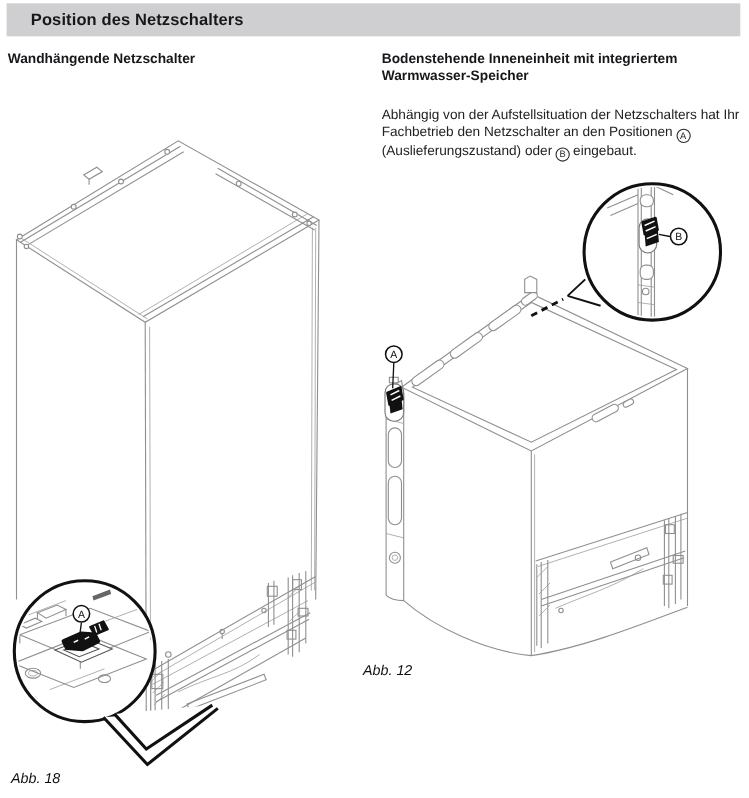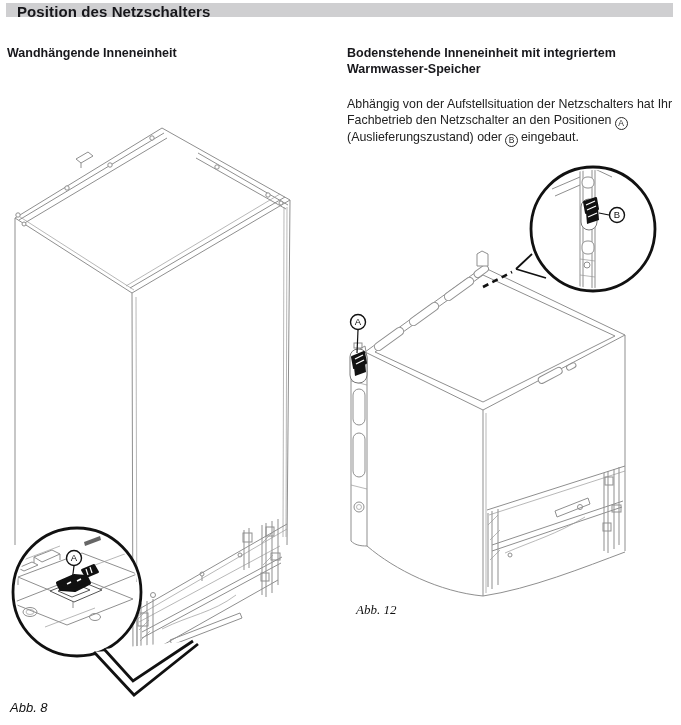--- a/index.html
+++ b/index.html
@@ -2,58 +2,58 @@
 <html><head>
 <meta charset="utf-8">
 <style>
   * { margin:0; padding:0; box-sizing:border-box; }
   html,body { background:#fff; }
   body {
     width:681px; height:725px; position:relative; overflow:hidden;
     font-family:"Liberation Sans", sans-serif; color:#1a1a1a;
   }
   .header-bar {
-    position:absolute; left:6px; top:3px; width:667px; height:14px;
-    background:#cfcfd1; display:flex; padding-left:11px;
+    position:absolute; left:6px; top:3px; width:667px; height:30px;
+    background:#cfcfd1; display:flex; align-items:center; padding-left:22px;
   }
   .header-bar h1 { font-size:15px; font-weight:bold; color:#17171b; letter-spacing:.1px; }
   .col { position:absolute; font-size:12.4px; line-height:15.5px; color:#222; }
   .col-left  { left:7px;  top:46px; width:326px; }
   .col-right { left:347px; top:46px; width:336px; }
   .col h2 { font-size:12.5px; font-weight:bold; color:#17171b; line-height:15.5px; }
   .col-left  h2 { margin-bottom:19px; }
   .col-right h2 { margin-bottom:20px; }
   .clet {
     display:inline-block; width:13px; height:13px; border:1.2px solid #2a2a2a;
     border-radius:50%; font-size:8.5px; line-height:11.5px; text-align:center;
     vertical-align:-2px; margin:0 3px; color:#2a2a2a; background:#fff;
   }
   .fig-svg { position:absolute; }
   #fig11 { left:0;  top:125px; }
   #fig12 { left:340px; top:155px; }
   .fig-caption {
     position:absolute; font-size:13px; font-style:italic; color:#111;
   }
   #cap11 { left:10px;  top:700px; }
-  #cap12 { left:356px; top:602px;font-family:Liberation Serif, serif; }
+  #cap12 { left:330px; top:602px; }
   svg text { font-family:"Liberation Sans", sans-serif; font-size:9.5px; fill:#111; }
   .ln   { stroke:#8f8f8f; fill:none; stroke-width:1; }
   .lnw  { stroke:#8f8f8f; fill:#fff;  stroke-width:1; }
   .thin { stroke:#9a9a9a; fill:none; stroke-width:.7; }
   .blk  { stroke:#111; fill:none; }
 </style>
 </head>
 <body>
 
 <div class="header-bar">
   <h1>Position des Netzschalters</h1>
 </div>
 
 <div class="col col-left">
-  <h2>Wandhängende Inneneinheit</h2>
+  <h2>Wandhängende Netzschalter</h2>
 </div>
 
 <div class="col col-right">
   <h2>Bodenstehende Inneneinheit mit integriertem Warmwasser-Speicher</h2>
   <p><span>Abhängig von der Aufstellsituation der Netzschalters hat Ihr Fachbetrieb den Netzschalter an den Positionen</span><span class="clet">A</span><span>(Auslieferungszustand) oder</span><span class="clet">B</span><span>eingebaut.</span></p>
 </div>
 
 <svg id="fig11" class="fig-svg" width="320" height="575" viewBox="0 0 320 575">
   <defs>
     <clipPath id="c11">
@@ -283,14 +283,14 @@
     <line class="thin" x1="240" y1="104" x2="255" y2="106"></line>
     <line class="thin" x1="240" y1="120" x2="255" y2="122"></line>
   </g>
   <g>
     <line class="blk" x1="259" y1="58" x2="269" y2="60" stroke-width="1.2"></line>
     <circle cx="277" cy="60" r="7.5" fill="#fff" stroke="#111" stroke-width="1.4"></circle>
     <text x="277" y="63.4" text-anchor="middle">B</text>
   </g>
 </svg>
 
-<div id="cap11" class="fig-caption">Abb. 8</div>
+<div id="cap11" class="fig-caption">Abb. 18</div>
 <div id="cap12" class="fig-caption">Abb. 12</div>
 
 </body></html>

